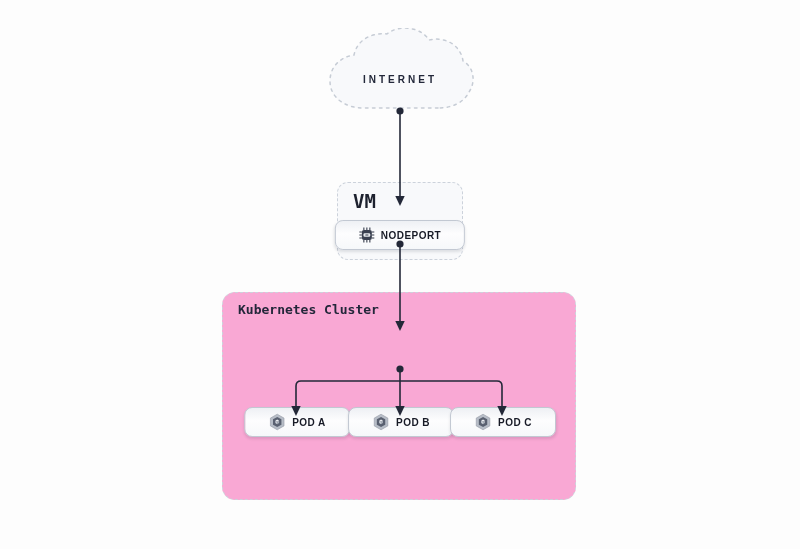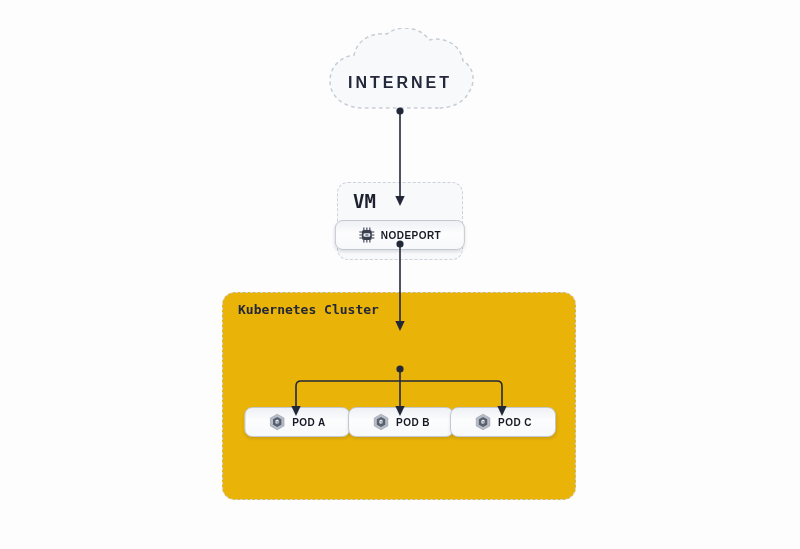--- a/index.html
+++ b/index.html
@@ -5,26 +5,26 @@
   html,body{margin:0;padding:0;background:#fff;}
   .canvas{
     position:relative;width:800px;height:549px;background:#fdfdfd;
     overflow:hidden;font-family:"Liberation Sans",sans-serif;
   }
   
   .cloud{position:absolute;left:320px;top:28px;width:160px;height:94px;}
   .cloud svg{display:block;}
   .cloud-label{
     position:absolute;left:0;top:46px;width:160px;text-align:center;
-    font-size:16px;font-weight:bold;letter-spacing:3px;color:#23283a;
+    font-size:10px;font-weight:bold;letter-spacing:3px;color:#23283a;
   }
   
   .dashed-box{
     position:absolute;border:1.6px dashed #ccd2db;border-radius:11px;
-    background:#eab308;box-sizing:border-box;
+    background:#f9a8d4;box-sizing:border-box;
   }
   .vm-box{left:337px;top:182px;width:126px;height:78px;background:#f8f9fb;}
   .vm-title{
     position:absolute;left:15px;top:7px;
     font-family:"DejaVu Sans Mono",monospace;font-size:19px;font-weight:bold;color:#1d212e;
   }
   .cluster-box{left:222px;top:292px;width:354px;height:208px;border-radius:13px;}
   .cluster-title{
     position:absolute;left:15px;top:9px;
     font-family:"DejaVu Sans Mono",monospace;font-size:13px;font-weight:600;color:#23273a;

